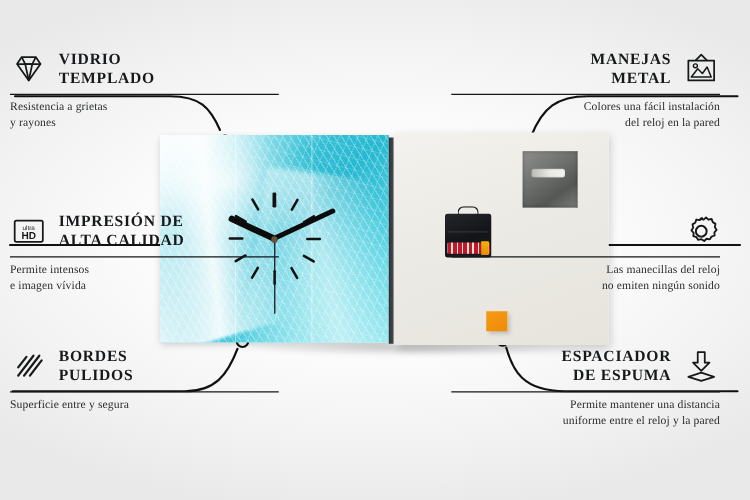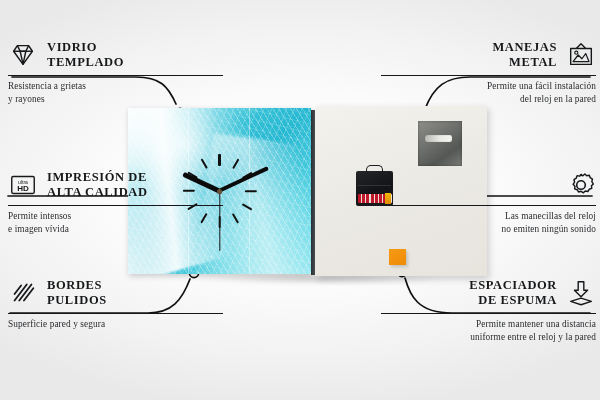--- a/index.html
+++ b/index.html
@@ -9,21 +9,21 @@
     font-family:"Liberation Serif", serif;
     background:
       radial-gradient(ellipse 70% 55% at 50% 48%, #ffffff 0%, #fbfbfb 45%, #f2f2f2 75%, #e9e9e9 100%);
     position:relative;
   }
   #stage { position:absolute; inset:0; width:600px; height:365px; }
 
   
   .feature { position:absolute; width:215px; }
   .feature.left  { left:8px;  text-align:left; }
-  .feature.right { right:4px; text-align:right; }
+  .feature.right { right:24px; text-align:right; }
 
   .f-head {
     display:flex; align-items:center; gap:9px;
     min-height:34px;
   }
   .feature.right .f-head { flex-direction:row-reverse; }
 
   .f-title {
     font-family:"Liberation Serif", serif;
     font-size:12.5px;
@@ -320,40 +320,40 @@
               <path d="M12 24 L25 7"></path>
               <path d="M17 24 L27 11"></path>
               <path d="M7 17 L14 8"></path>
         </g>
           </svg>
       </span>
       <span class="f-title">BORDES
 PULIDOS</span>
     </div>
     <div class="f-rule"></div>
-    <div class="f-desc">Superficie pared y segura</div>
+    <div class="f-desc">Superficie entre y segura</div>
   </div>
 
   <div class="feature right pos-t">
     <div class="f-head">
       <span class="f-icon">
         <svg viewBox="0 0 32 32">
             <g fill="none" stroke="currentColor" stroke-width="1.5" stroke-linejoin="round">
           <path d="M11 9 L16 4 L21 9"></path>
           <rect x="5" y="9" width="22" height="17"></rect>
           <path d="M7.5 23 L13 16 L17 20 L21 14.5 L24.5 23 Z" stroke-width="1.3"></path>
           <circle cx="11" cy="13.5" r="1.7" stroke-width="1.2"></circle>
         </g>
           </svg>
       </span>
       <span class="f-title">MANEJAS
 METAL</span>
     </div>
     <div class="f-rule"></div>
-    <div class="f-desc">Permite una fácil instalación
+    <div class="f-desc">Colores una fácil instalación
 del reloj en la pared</div>
   </div>
 
   <div class="feature right pos-m">
     <div class="f-head">
       <span class="f-icon">
         <svg viewBox="0 0 32 32">
             <g fill="none" stroke="currentColor" stroke-width="1.7" stroke-linejoin="round">
           <path d="M16 4.2 l2.9 1.0 2.3-2.0 2.2 2.0 3.0-0.6 1.0 2.9 2.6 1.6 -0.7 3.0 1.7 2.6 -2.1 2.2 0.3 3.0 -2.9 1.0 -1.6 2.6 -3.0-0.6 -2.2 2.1 -2.6-1.7 -3.0 0.7 -1.6-2.6 -2.9-1.0 0.3-3.0 -2.1-2.2 1.7-2.6 -0.7-3.0 2.6-1.6 1.0-2.9 3.0 0.6 2.3-2.0 Z" transform="translate(-0.6,0.4) scale(0.92) translate(1.3,1.0)"></path>
           <circle cx="16" cy="16" r="4.6"></circle>

